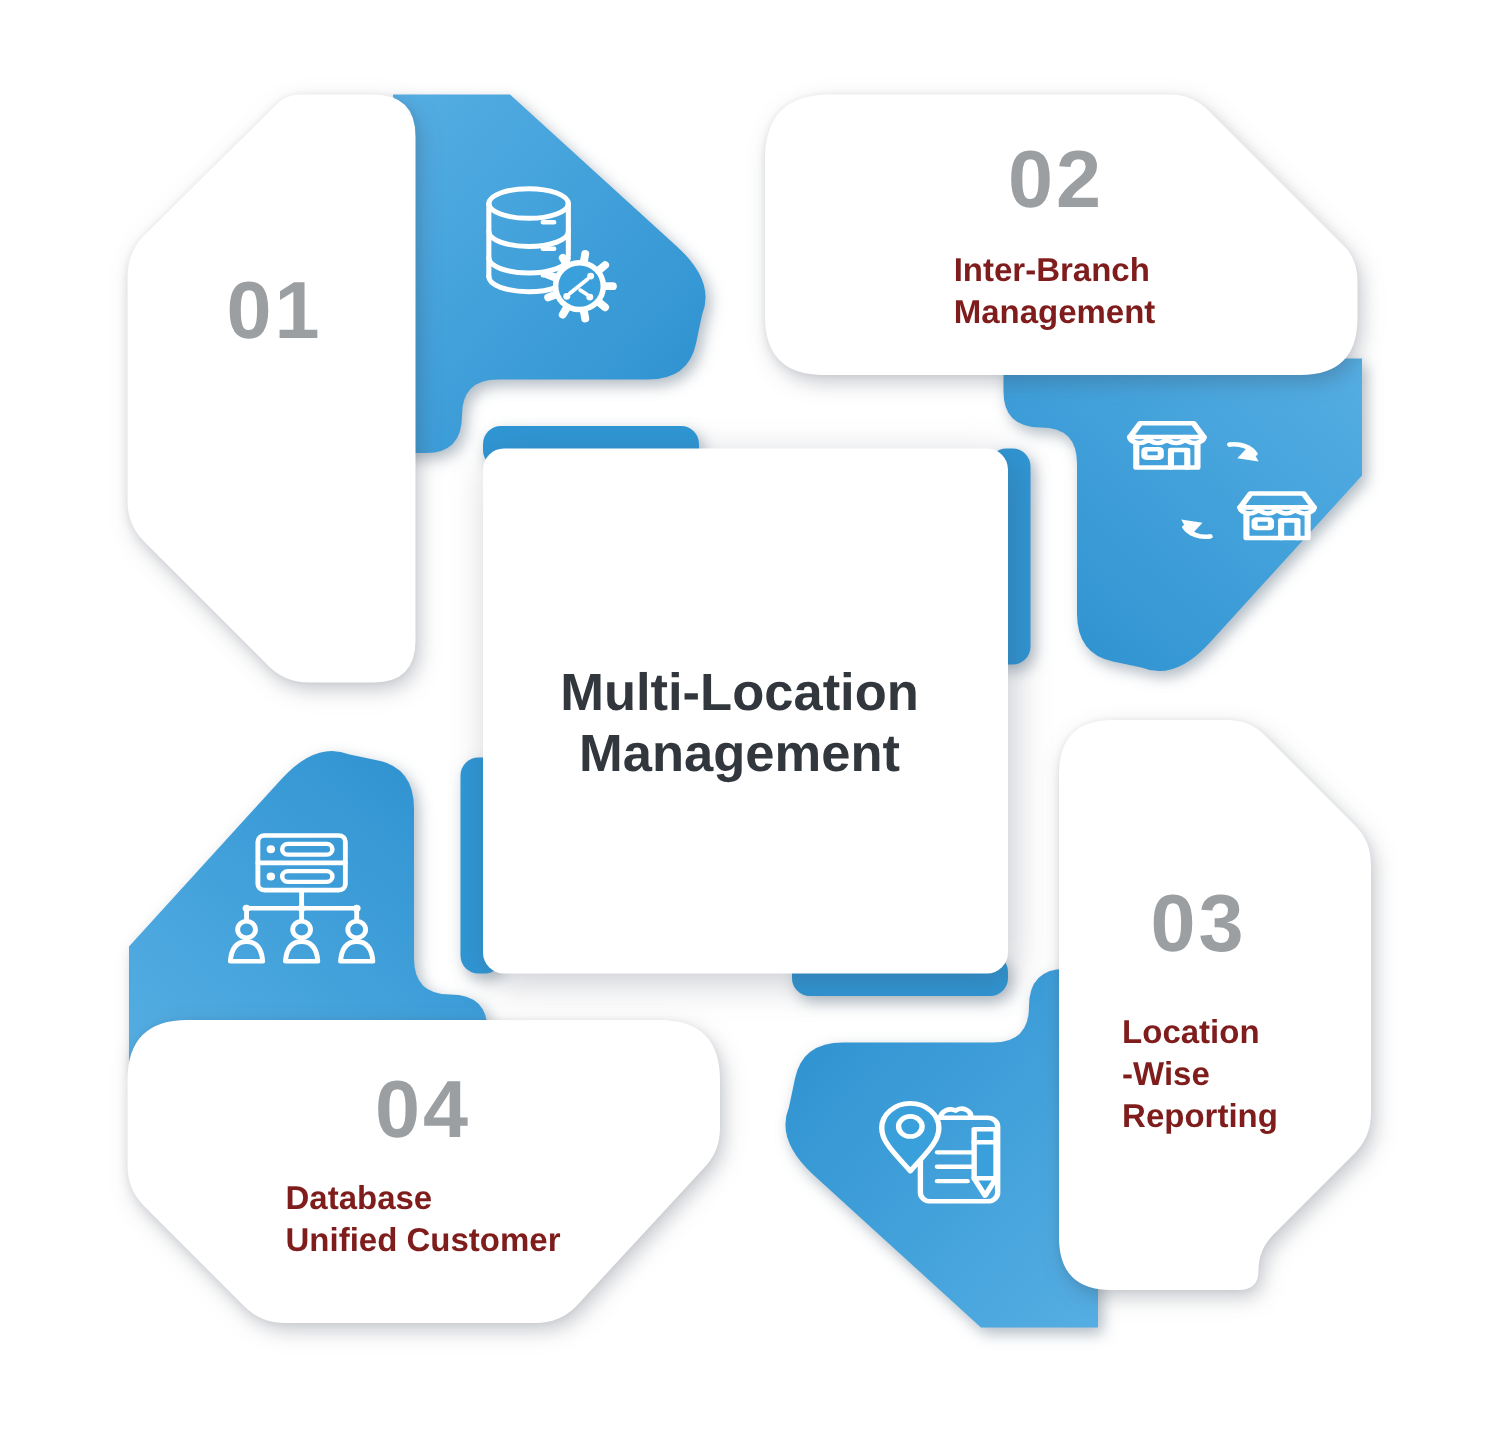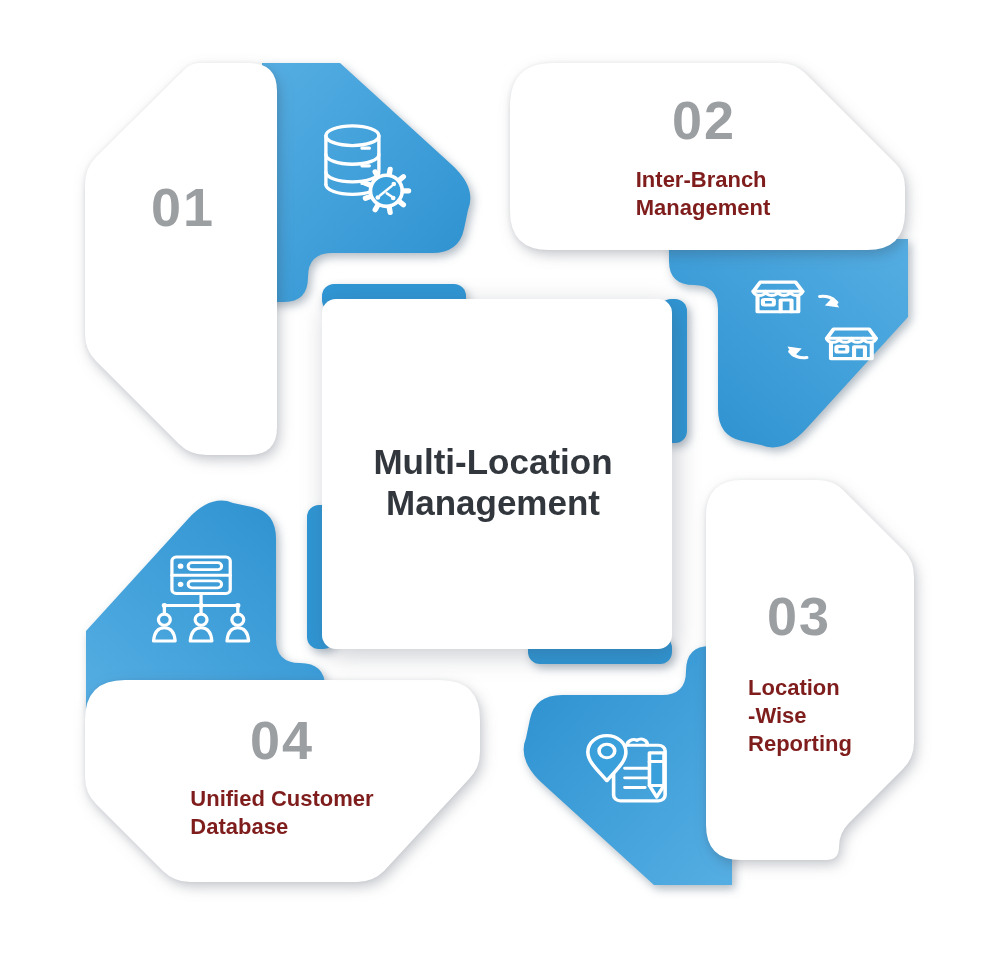--- a/index.html
+++ b/index.html
@@ -179,22 +179,22 @@
   <div class="lbl" style="left:703px;top:194px">
     <div>Inter-Branch</div>
     <div>Management</div>
   </div>
   <div class="lbl" style="left:800px;top:716px">
     <div>Location</div>
     <div>-Wise</div>
     <div>Reporting</div>
   </div>
   <div class="lbl" style="left:282px;top:813px">
+    <div>Database</div>
     <div>Unified Customer</div>
-    <div>Database</div>
   </div>
 
   <div class="title">
     <div>Multi-Location</div>
     <div>Management</div>
   </div>
 
 </div>
 
 </body></html>

